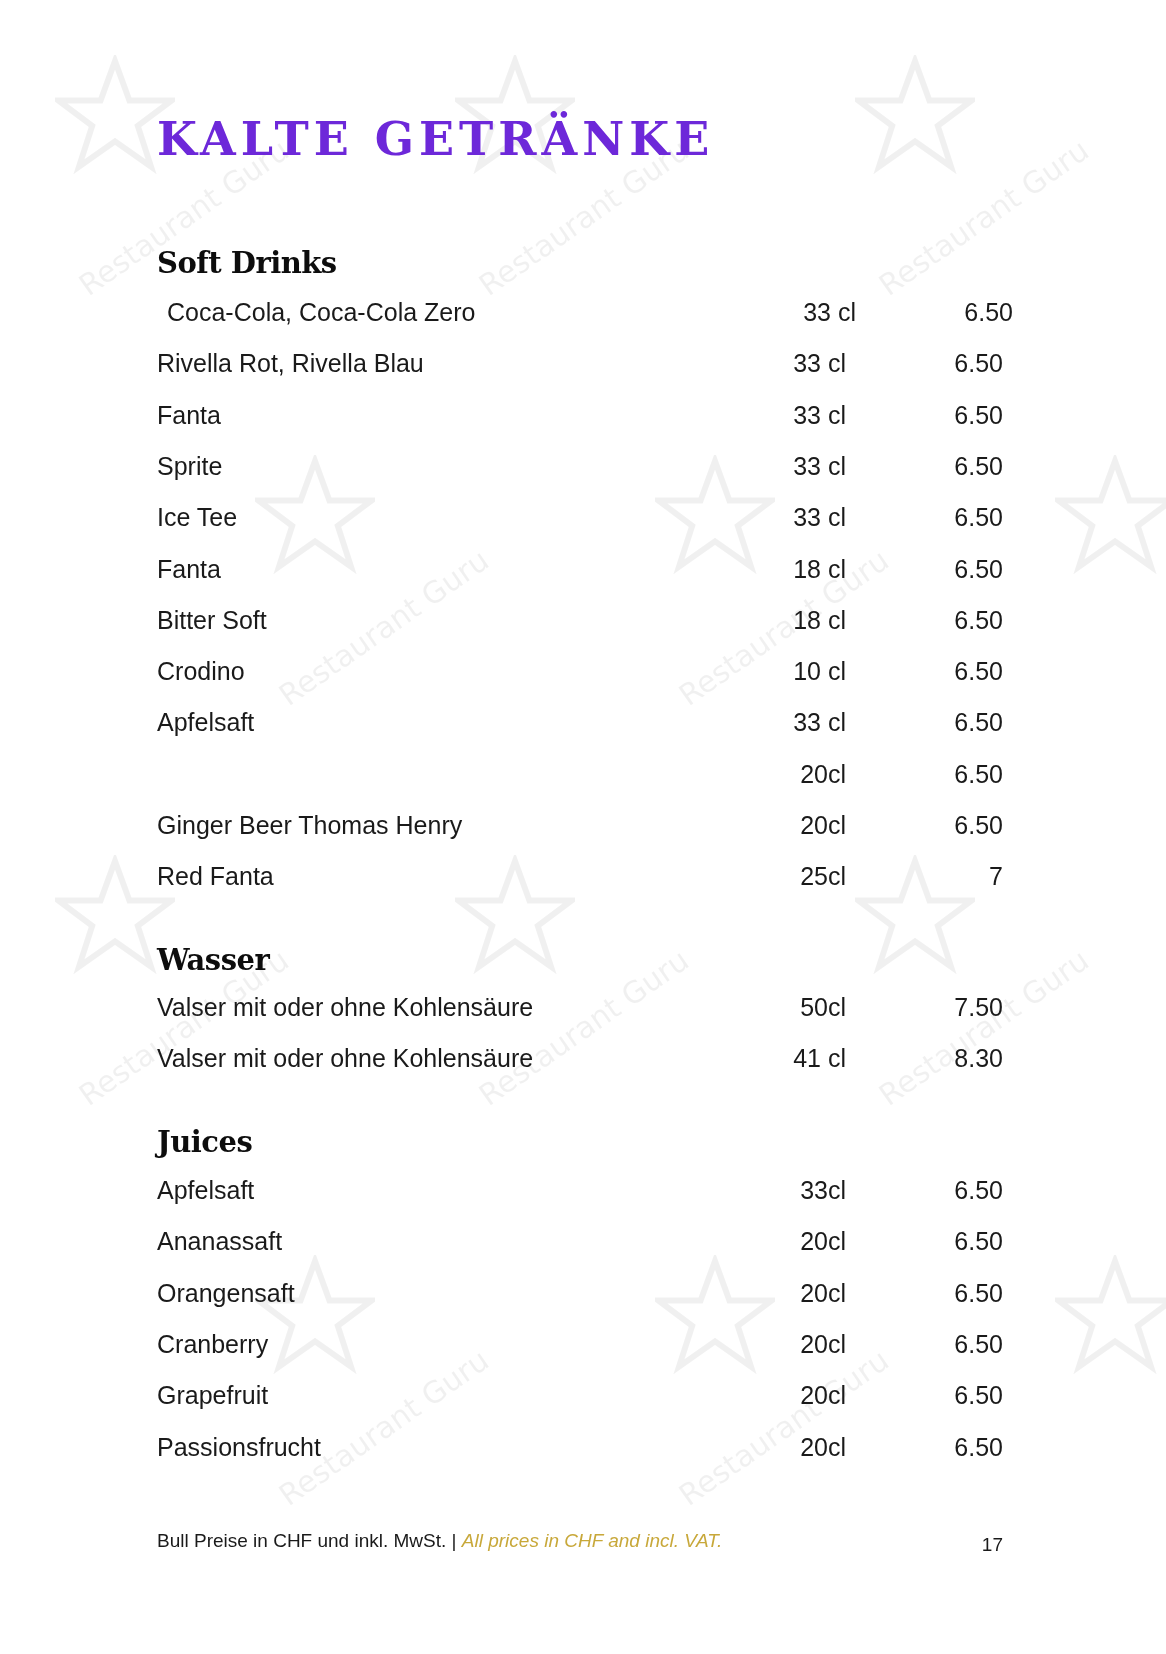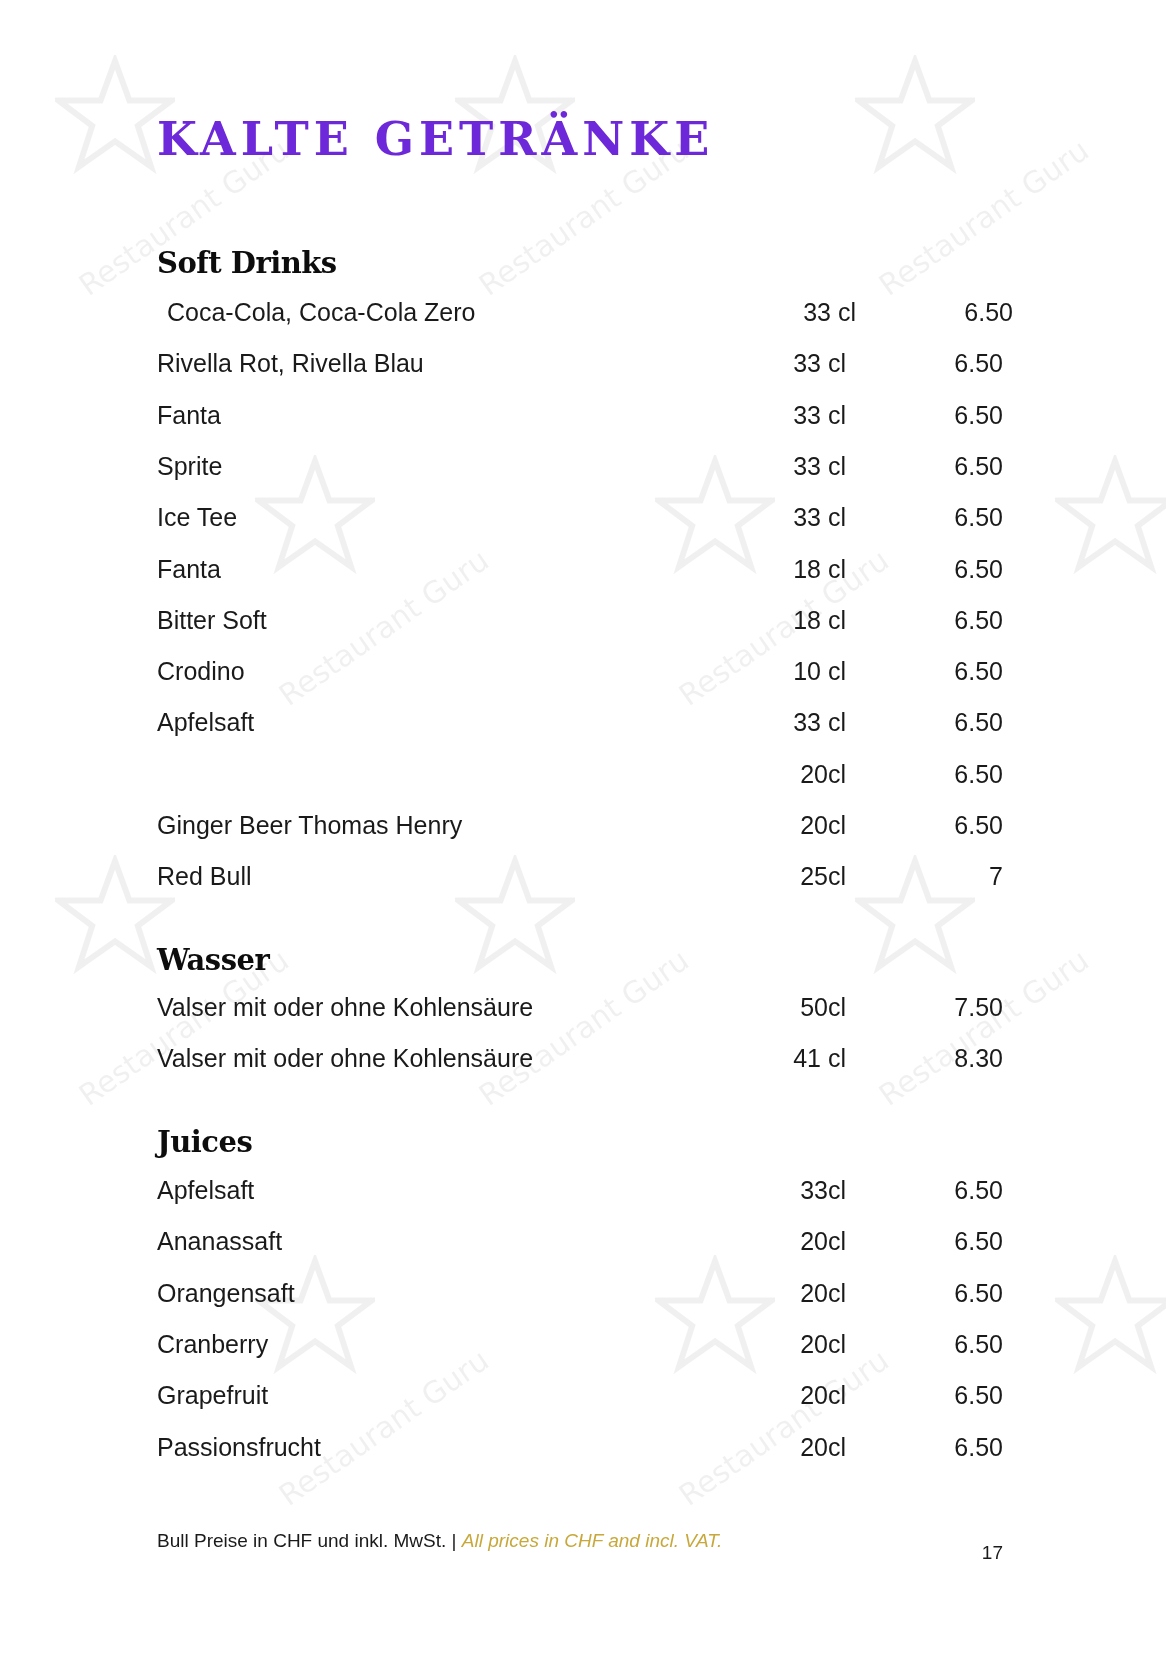--- a/index.html
+++ b/index.html
@@ -28,21 +28,21 @@
     position: absolute; left: 157px; width: 846px; height: 40px;
     font-size: 25px; color: #1a1a1a;
   }
   .row .name { position: absolute; left: 0; top: 0; white-space: nowrap; }
   .row .vol { position: absolute; right: 157px; top: 0; white-space: nowrap; }
   .row .price { position: absolute; right: 0; top: 0; white-space: nowrap; }
   .footer {
     position: absolute; left: 157px; top: 1530px; width: 846px; font-size: 19px; color: #1a1a1a;
   }
   .footer .en { color: #c8a83a; font-style: italic; }
-  .footer .page { position: absolute; right: 0; top: 12px; margin-left: 28px; }
+  .footer .page { position: absolute; right: 0; top: 4px; margin-left: 28px; }
 </style>
 </head>
 <body>
 
 <div>
   <svg class="wm-star" style="left:55px;top:55px" viewBox="0 0 100 100">
       <path d="M50 5 L62 38 L97 38 L69 59 L80 93 L50 72 L20 93 L31 59 L3 38 L38 38 Z" fill="none" stroke="rgba(0,0,0,0.06)" stroke-width="5"></path>
     </svg>
   <svg class="wm-star" style="left:455px;top:55px" viewBox="0 0 100 100">
       <path d="M50 5 L62 38 L97 38 L69 59 L80 93 L50 72 L20 93 L31 59 L3 38 L38 38 Z" fill="none" stroke="rgba(0,0,0,0.06)" stroke-width="5"></path>
@@ -142,21 +142,21 @@
     <div class="row" style="top: 759.7px;">
       <span class="vol">20cl</span>
       <span class="price">6.50</span>
     </div>
     <div class="row" style="top: 811px;">
       <span class="name">Ginger Beer Thomas Henry</span>
       <span class="vol">20cl</span>
       <span class="price">6.50</span>
     </div>
     <div class="row" style="top: 862.3px;">
-      <span class="name">Red Bull</span>
+      <span class="name">Red Fanta</span>
       <span class="vol">25cl</span>
       <span class="price">7</span>
     </div>
   </div>
 
 <h2 class="section-heading" style="top:943px">Wasser</h2>
 <div id="sec1">
     <div class="row" style="top: 993px;">
       <span class="name">Valser mit oder ohne Kohlensäure</span>
       <span class="vol">50cl</span>

